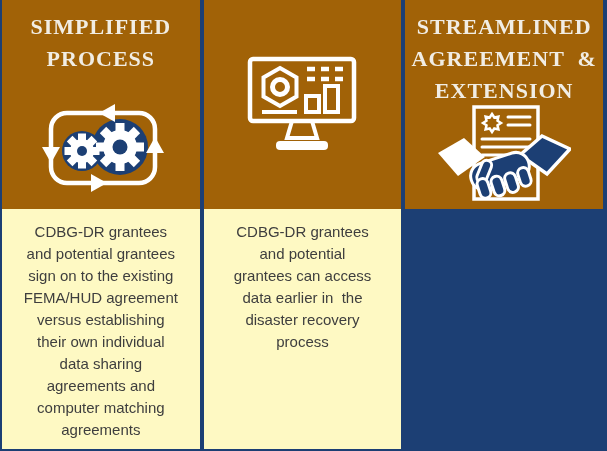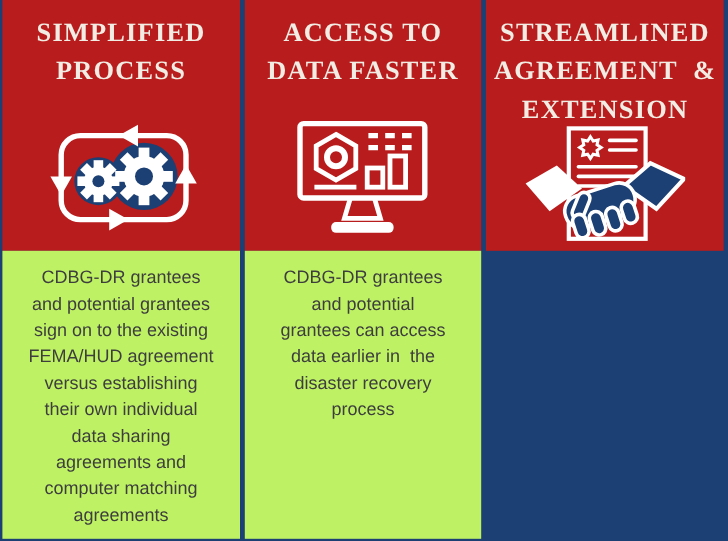--- a/index.html
+++ b/index.html
@@ -21,21 +21,21 @@
   .column {
     display: flex;
     flex-direction: column;
     min-width: 0;
   }
   .col-header {
     height: 209px;
     display: flex;
     flex-direction: column;
     align-items: center;
-    background: #b91c1c;
+    background: #a16207;
   }
   .title {
     min-height: 88px;
     padding-top: 11px;
     font-family: "Liberation Serif", "DejaVu Serif", serif;
     font-weight: 700;
     font-size: 22px;
     line-height: 32px;
     letter-spacing: 1px;
     color: #f1ede4;
@@ -43,21 +43,21 @@
     white-space: pre-wrap;
   }
   .icon-area {
     flex: 1;
     display: flex;
     align-items: center;
     justify-content: center;
   }
   .card {
     flex: 1;
-    background: #bef264;
+    background: #fef9c3;
     padding: 12px 6px 8px 6px;
   }
   .desc {
     font-family: "Liberation Sans", "DejaVu Sans", sans-serif;
     font-size: 15px;
     line-height: 22px;
     color: #3e3e3e;
     text-align: center;
     white-space: pre-wrap;
   }
@@ -115,22 +115,20 @@
 their own individual
 data sharing
 agreements and
 computer matching
 agreements</p>
       </div>
     </section>
 
     <section class="column">
       <header class="col-header">
-        <h2 class="title">ACCESS TO
-DATA FASTER</h2>
         <div class="icon-area">
           <svg width="122" height="100" viewBox="0 0 122 100">
 
             <rect x="9" y="4" width="104" height="62" rx="3" fill="none" stroke="#ffffff" stroke-width="4.5"></rect>
 
             <polygon points="39,13 55.5,22.5 55.5,41.5 39,51 22.5,41.5 22.5,22.5" fill="none" stroke="#ffffff" stroke-width="4"></polygon>
             <circle cx="39" cy="32" r="7.5" fill="none" stroke="#ffffff" stroke-width="5"></circle>
 
             <line x1="21" y1="57" x2="56" y2="57" stroke="#ffffff" stroke-width="4"></line>
 

